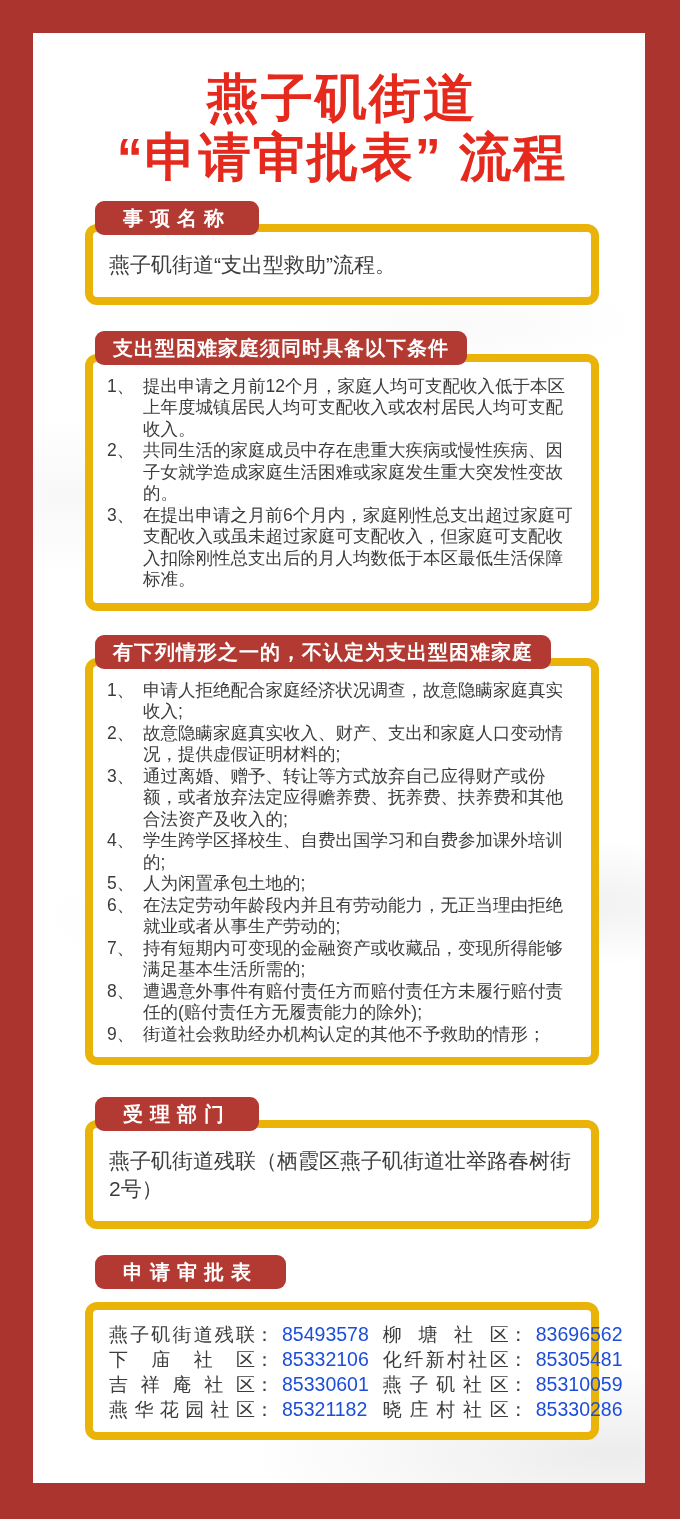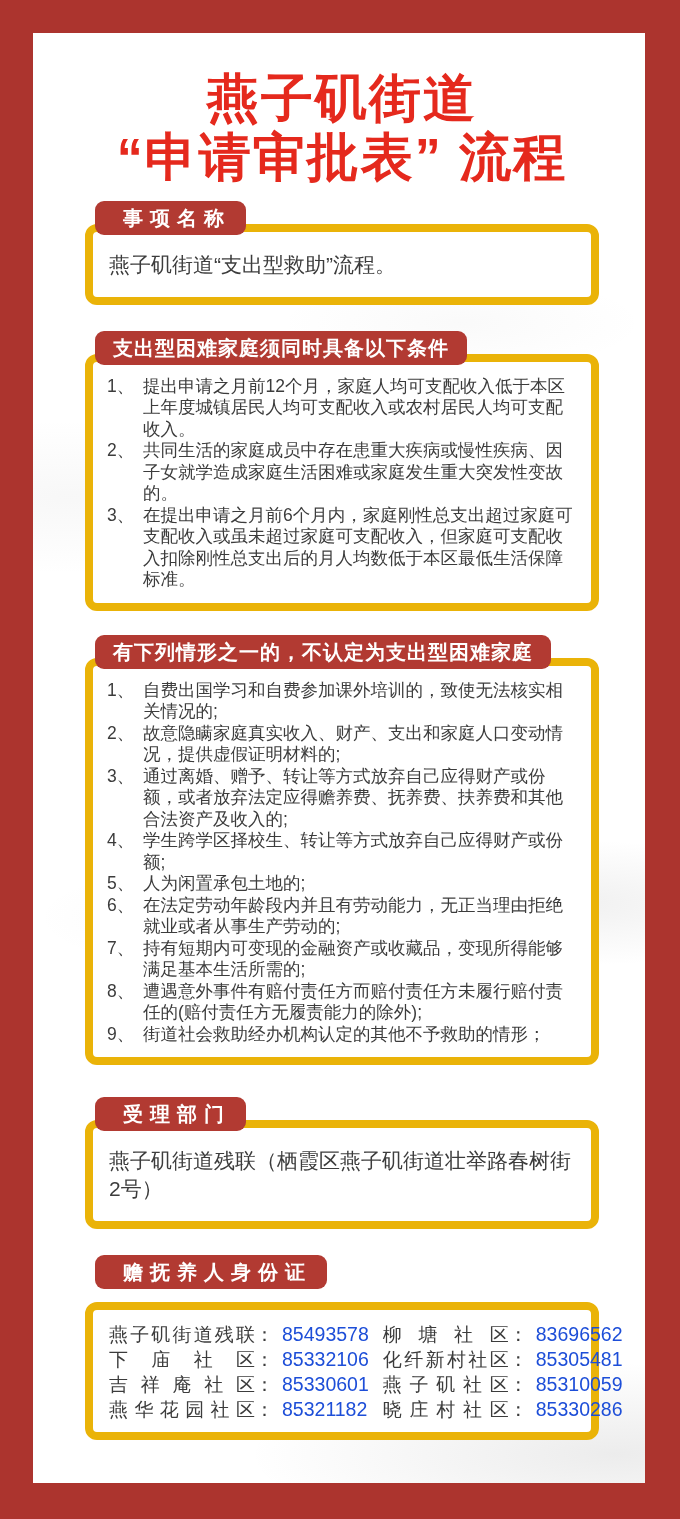--- a/index.html
+++ b/index.html
@@ -36,21 +36,21 @@
   .sec{position:relative;}
   .badge{
     display:inline-block;
     position:relative;z-index:2;
     margin-left:10px;
     background:#b23a32;
     color:#ffffff;
     font-weight:bold;
     font-size:20px;
     line-height:1;
-    padding:7px 15px 7px 28px;
+    padding:7px 28px 7px 28px;
     border-radius:9px;
   }
   .badge--wide{letter-spacing:7px;}
   .badge--long{letter-spacing:1px;font-size:20px;padding:7px 18px;text-align:right;}
   .box{
     position:relative;z-index:1;
     margin-top:-11px;
     background:#ffffff;
     border:8px solid #eab308;
     border-radius:12px;
@@ -121,36 +121,36 @@
           </div>
         </div>
     </section>
 
     <section class="sec sec--s3">
       <div class="badge badge--long">有下列情形之一的，不认定为支出型困难家庭</div>
       <div class="box box--list">
 
           <div class="li">
             <span class="li-num">1、</span>
-            <span class="li-text">自费出国学习和自费参加课外培训的，致使无法核实相关情况的;</span>
+            <span class="li-text">申请人拒绝配合家庭经济状况调查，故意隐瞒家庭真实收入;</span>
           </div>
 
           <div class="li">
             <span class="li-num">2、</span>
             <span class="li-text">故意隐瞒家庭真实收入、财产、支出和家庭人口变动情况，提供虚假证明材料的;</span>
           </div>
 
           <div class="li">
             <span class="li-num">3、</span>
             <span class="li-text">通过离婚、赠予、转让等方式放弃自己应得财产或份额，或者放弃法定应得赡养费、抚养费、扶养费和其他合法资产及收入的;</span>
           </div>
 
           <div class="li">
             <span class="li-num">4、</span>
-            <span class="li-text">学生跨学区择校生、转让等方式放弃自己应得财产或份额;</span>
+            <span class="li-text">学生跨学区择校生、自费出国学习和自费参加课外培训的;</span>
           </div>
 
           <div class="li">
             <span class="li-num">5、</span>
             <span class="li-text">人为闲置承包土地的;</span>
           </div>
 
           <div class="li">
             <span class="li-num">6、</span>
             <span class="li-text">在法定劳动年龄段内并且有劳动能力，无正当理由拒绝就业或者从事生产劳动的;</span>
@@ -175,21 +175,21 @@
 
 
     <section class="sec sec--s5">
       <div class="badge badge--wide">受理部门</div>
       <div class="box box--single">
         <span>燕子矶街道残联（栖霞区燕子矶街道壮举路春树街2号）</span>
       </div>
     </section>
 
     <section class="sec sec--s6">
-      <div class="badge badge--wide">赡抚养人身份证</div>
+      <div class="badge badge--wide">申请审批表</div>
     </section>
 
     <section class="sec sec--s7">
       <div class="box box--phones">
         <div class="phone-grid">
           <div class="phone-col phone-col--left">
 
               <div class="phone-row">
                 <span class="phone-name">燕子矶街道残联</span>
                 <span class="phone-colon">：</span>

